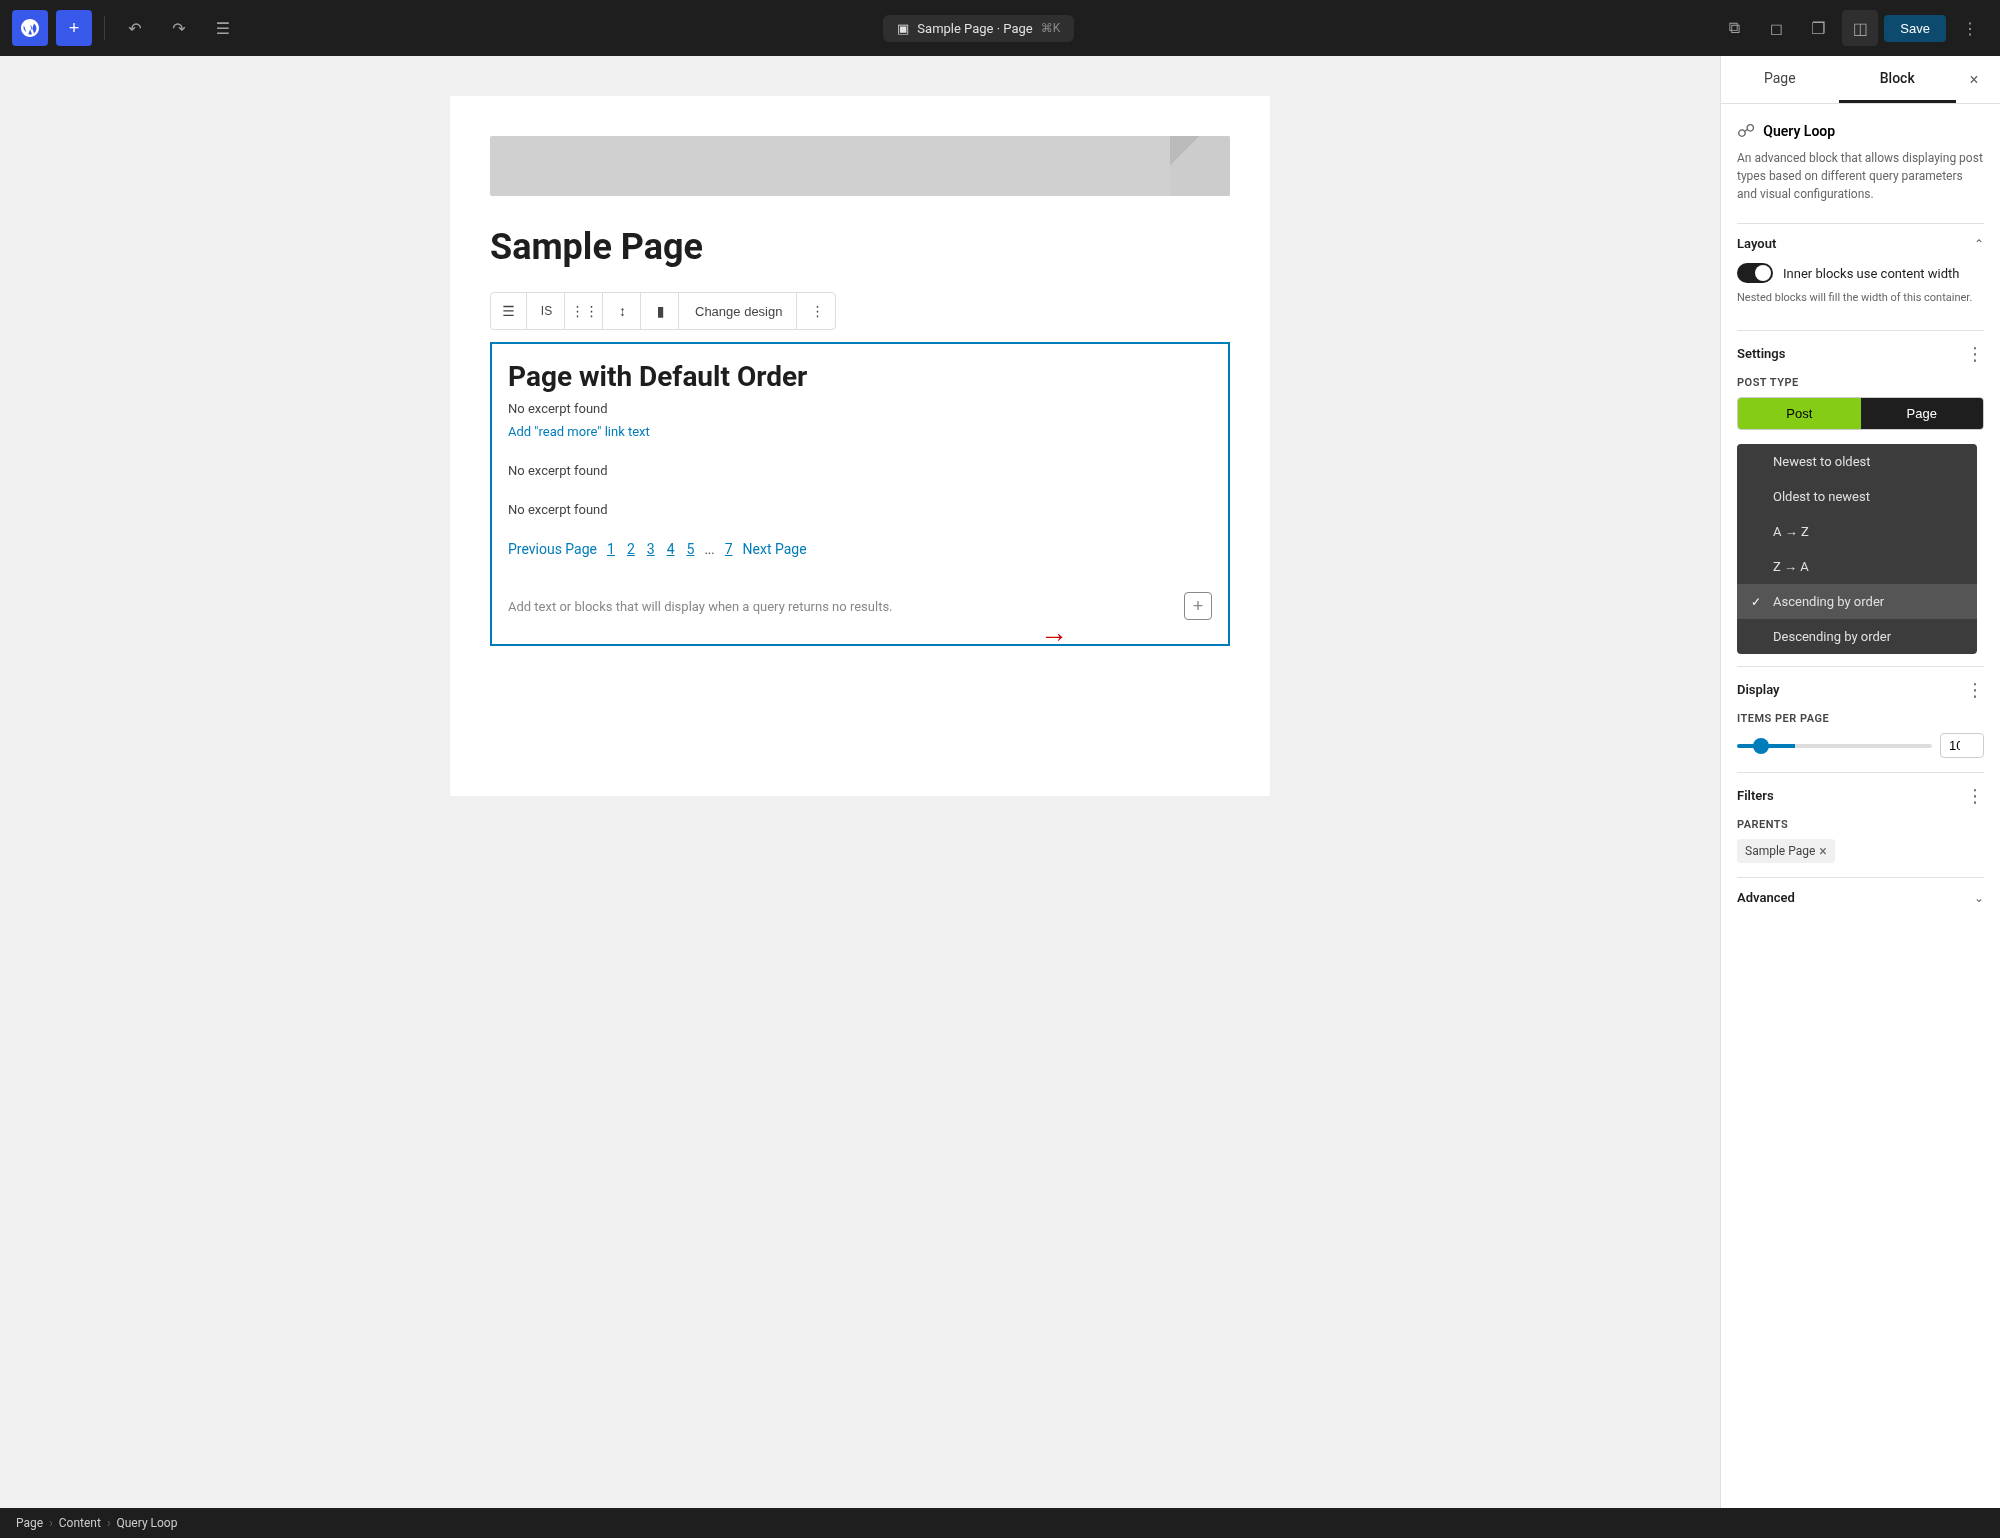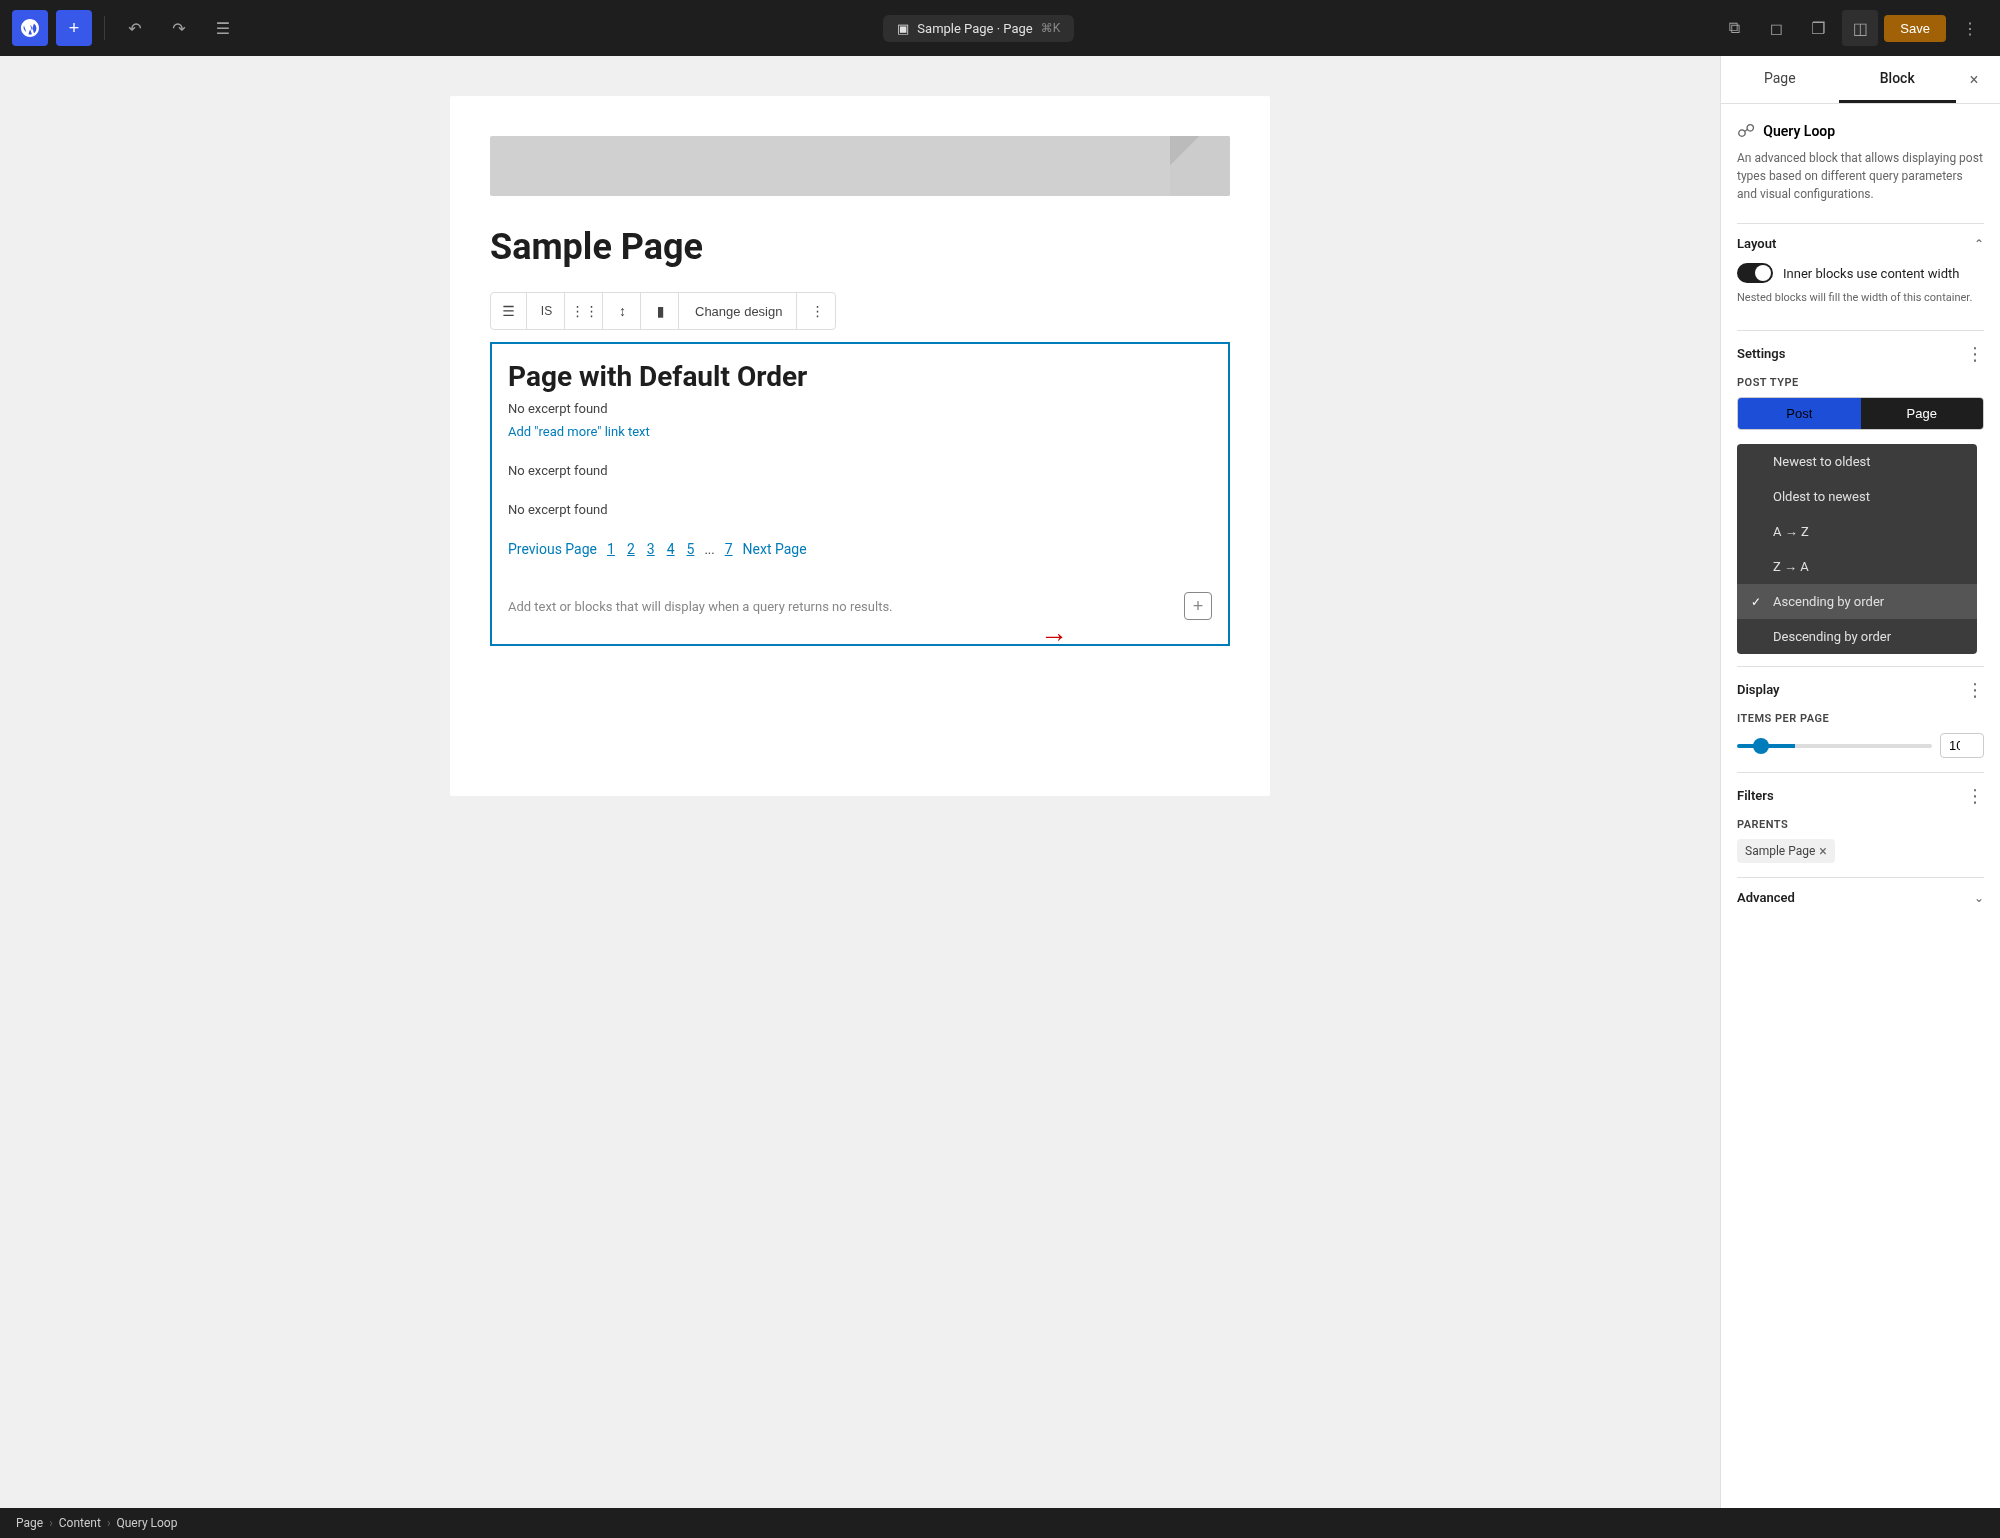--- a/index.html
+++ b/index.html
@@ -23,21 +23,21 @@
     .title-bar {
       flex: 1; display: flex; align-items: center; justify-content: center;
     }
     .title-pill {
       display: flex; align-items: center; gap: 8px; background: #2f2f2f; border-radius: 6px; padding: 6px 14px; cursor: pointer;
     }
     .title-pill span { color: #e0e0e0; font-size: 13px; }
     .title-pill .shortcut { color: #888; font-size: 12px; }
     .top-bar-right { display: flex; align-items: center; gap: 6px; }
     .save-btn {
-      background: #a16207; color: white; border: none; border-radius: 4px; padding: 6px 16px; cursor: pointer; font-size: 13px; font-weight: 500;
+      background: #0c4a6e; color: white; border: none; border-radius: 4px; padding: 6px 16px; cursor: pointer; font-size: 13px; font-weight: 500;
     }
 
     
     .main-layout { display: flex; flex: 1; overflow: hidden; }
 
     
     .editor-area {
       flex: 1; overflow-y: auto; background: #f0f0f1; padding: 40px 60px; position: relative;
     }
     .editor-content {
@@ -138,21 +138,21 @@
     .toggle-desc { font-size: 11px; color: #666; margin-top: 4px; }
 
     
     .section-menu { color: #666; cursor: pointer; font-size: 18px; }
 
     
     .post-type-toggle {
       display: flex; border: 1px solid #ccc; border-radius: 4px; overflow: hidden; margin-bottom: 12px;
     }
     .post-type-btn {
-      flex: 1; padding: 8px; text-align: center; font-size: 13px; cursor: pointer; background: #1d4ed8; border: none;
+      flex: 1; padding: 8px; text-align: center; font-size: 13px; cursor: pointer; background: #84cc16; border: none;
     }
     .post-type-btn.active { background: #1e1e1e; color: white; }
 
     
     .dropdown-menu {
       background: #3c3c3c; border-radius: 4px; overflow: hidden; margin-bottom: 12px; width: 240px; position: relative; z-index: 5;
     }
     .dropdown-item {
       padding: 10px 14px; font-size: 13px; color: #e0e0e0; cursor: pointer; display: flex; align-items: center; gap: 8px;
     }

